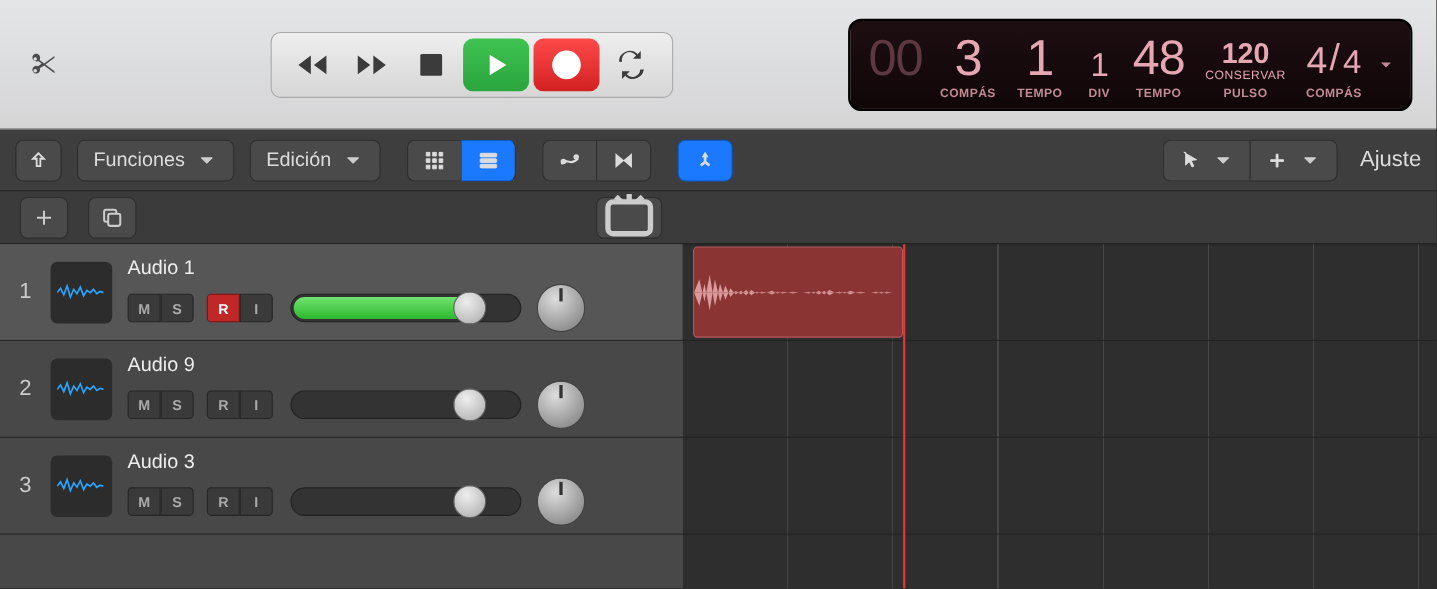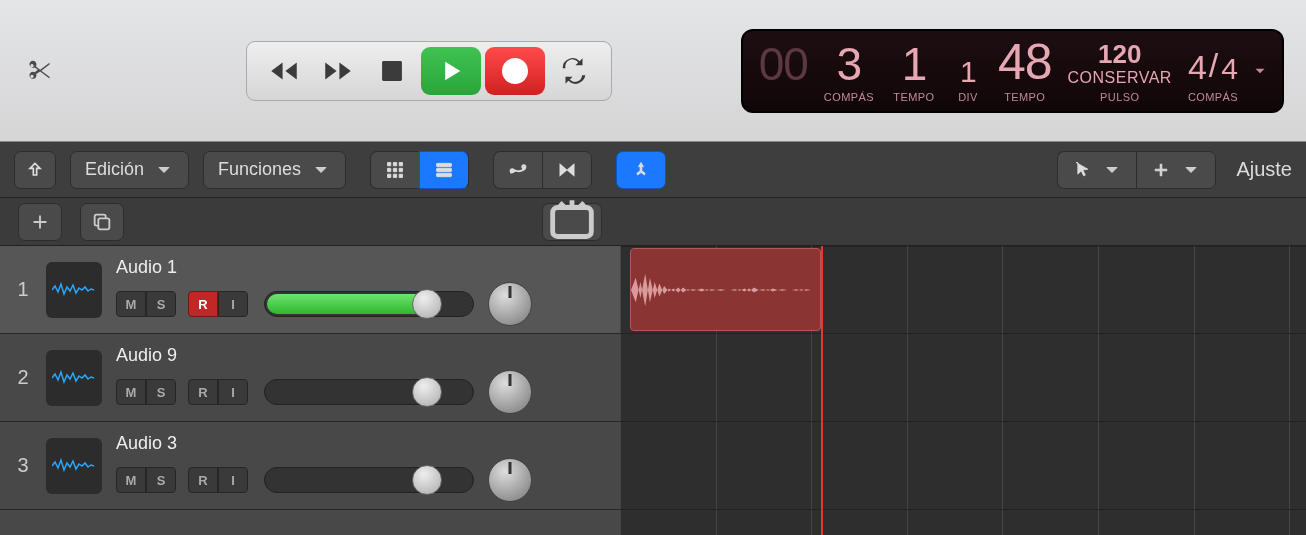--- a/index.html
+++ b/index.html
@@ -1,39 +1,39 @@
 <!DOCTYPE html>
 <html><head>
 <meta charset="utf-8">
 <style>
   * { box-sizing: border-box; margin: 0; padding: 0; font-family: -apple-system, "Helvetica Neue", Arial, sans-serif; -webkit-font-smoothing: antialiased; }
   body { width:1306px; height:535px; overflow:hidden; background:#2e2e2e; color:#ddd; }
 
   
-  .top-toolbar { height:142px; display:flex; align-items:center; gap:20px; padding:0 22px;
+  .top-toolbar { height:118px; display:flex; align-items:center; gap:20px; padding:0 22px;
     background:linear-gradient(#e4e5e7,#d5d5d6); border-bottom:1px solid #888; position:relative; }
   .scissors { width:34px; height:34px; display:flex; align-items:center; justify-content:center; }
   .scissors svg { width:28px; height:28px; fill:#4b4b4b; }
 
   .transport { display:flex; align-items:center; gap:0; margin-left:170px;
     background:linear-gradient(#eee,#d6d6d6); border:1px solid #aaa; border-radius:9px; height:60px; padding:0 10px; }
   .t-btn { width:54px; height:56px; display:flex; align-items:center; justify-content:center; cursor:pointer; }
   .t-btn svg { width:34px; height:34px; fill:#3b3b3b; }
   .t-btn.green { background:linear-gradient(#3fc352,#2aa53c); border-radius:9px; width:60px; height:48px; margin:0 2px;}
   .t-btn.green svg{ fill:#fff; width:28px; height:28px; }
   .t-btn.red  { background:linear-gradient(#ff4a4a,#d22020); border-radius:9px; width:60px; height:48px; margin:0 2px;}
   .t-btn.red .circle { width:26px; height:26px; border-radius:50%; background:#fff; }
 
   .lcd { margin-left:auto; height:84px; background:linear-gradient(#1d0e12,#100608); border:2px solid #000; border-radius:12px;
     display:flex; align-items:stretch; padding:4px 10px; color:#e6a7b3; font-feature-settings:"tnum"; gap:4px;}
   .lcd-cell { display:flex; flex-direction:column; align-items:center; justify-content:flex-end; min-width:60px; padding:0 6px; position:relative;}
   .lcd-cell.dim .big { color:#5c3840; }
   .lcd-cell .big { font-size:46px; line-height:1; font-weight:300; letter-spacing:-1px;}
   .lcd-cell .small-big { font-size:24px; font-weight:700; line-height:1;}
-  .lcd-cell .label { font-size:11px; letter-spacing:.4px; color:#c18a95; font-weight:400; margin-top:4px; margin-bottom:4px;}
+  .lcd-cell .label { font-size:11px; letter-spacing:.4px; color:#c18a95; font-weight:700; margin-top:4px; margin-bottom:4px;}
   .lcd-cell .frac { display:flex; align-items:baseline; gap:3px;}
   .lcd-cell .frac .den { font-size:30px; font-weight:300;}
   .lcd-cell .frac .slash { font-size:34px; font-weight:200; transform:translateY(-2px);}
   .lcd .chev { width:24px; align-self:center; display:flex; align-items:center; justify-content:center; }
   .lcd .chev svg { width:18px; height:18px; fill:#c18a95; }
 
   
   .second-bar { height:56px; background:#3e3e3f; border-bottom:1px solid #232323; display:flex; align-items:center;
     padding:0 14px; gap:14px; }
   .icon-btn { height:38px; min-width:50px; background:#4a4a4b; border:1px solid #2d2d2d; border-radius:7px;
@@ -152,26 +152,26 @@
       </div>
     <div class="lcd-cell">
         <span class="big">1</span>
         <span class="label">TEMPO</span>
       </div>
     <div class="lcd-cell" style="min-width:40px">
         <span class="big" style="font-size:30px">1</span>
         <span class="label">DIV</span>
       </div>
     <div class="lcd-cell">
-        <span class="big" style="font-size:50px">48</span>
+        <span class="big" style="font-size:44px">48</span>
         <span class="label">TEMPO</span>
       </div>
     <div class="lcd-cell" style="min-width:90px">
       <span class="small-big" style="font-size:26px">120</span>
-      <span style="font-size:16px; letter-spacing:.5px; margin-top:2px;">CONSERVAR</span>
+      <span style="font-size:11px; letter-spacing:.5px; margin-top:2px;">CONSERVAR</span>
       <span class="label">PULSO</span>
     </div>
     <div class="lcd-cell">
       <span class="frac">
         <span class="big" style="font-size:34px">4</span>
         <span class="slash">/</span>
         <span class="den">4</span>
       </span>
       <span class="label">COMPÁS</span>
     </div>
@@ -183,27 +183,27 @@
   </div>
 </div>
 
 <div class="second-bar">
   <div class="icon-btn" style="min-width:42px;padding:0 8px">
     <svg viewBox="0 0 24 24">
         <path d="M12 4l-6 6h4v8h4v-8h4l-6-6z" fill="none" stroke-width="2"></path>
       </svg>
   </div>
   <div class="icon-btn">
-      <span>Edición</span>
+      <span>Funciones</span>
       <svg class="chev-down" viewBox="0 0 24 24">
         <path d="M6 9l6 6 6-6z" fill="#ccc"></path>
       </svg>
     </div>
   <div class="icon-btn">
-      <span>Funciones</span>
+      <span>Edición</span>
       <svg class="chev-down" viewBox="0 0 24 24">
         <path d="M6 9l6 6 6-6z" fill="#ccc"></path>
       </svg>
     </div>
 
   <div class="seg-group" style="margin-left:10px">
     <div class="icon-btn" style="min-width:48px">
         <svg viewBox="0 0 24 24">
           <path d="M3 3h4v4H3zm7 0h4v4h-4zm7 0h4v4h-4zM3 10h4v4H3zm7 0h4v4h-4zm7 0h4v4h-4zM3 17h4v4H3zm7 0h4v4h-4zm7 0h4v4h-4z"></path>
         </svg>

